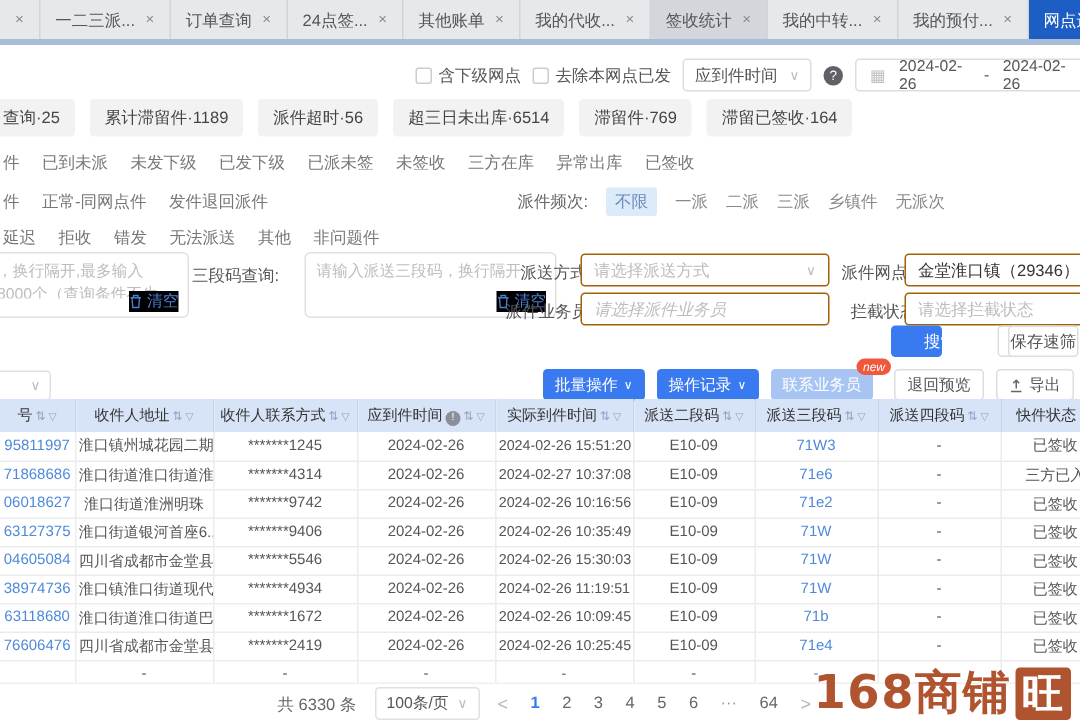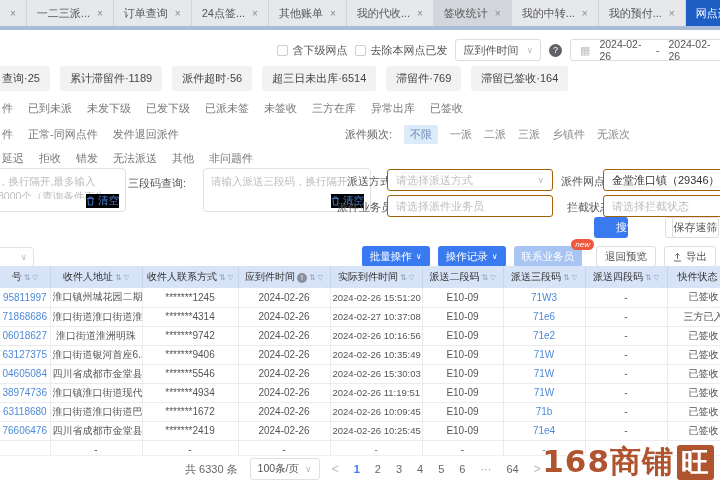--- a/index.html
+++ b/index.html
@@ -249,21 +249,21 @@
   <span class="flbl" style="left:347px; top:174px;">派送方式:</span>
   <span class="fctrl" style="left:387px; top:169px; width:166px;">
     <span>请选择派送方式</span>
     <span class="chev">∨</span>
   </span>
   <span class="flbl" style="left:561px; top:174px;">派件网点:</span>
   <span class="fctrl value" style="left:603px; top:169px; width:122px;">
     <span>金堂淮口镇（29346）</span>
   </span>
   <span class="flbl" style="left:337px; top:200px;">派件业务员:</span>
-  <span class="fctrl" style="left:387px; top:195px; width:166px;">
+  <span class="fctrl" style="left:387px; top:195px; width:166px;font-style:italic;">
     <span>请选择派件业务员</span>
   </span>
   <span class="flbl" style="left:567px; top:200px;">拦截状态:</span>
   <span class="fctrl" style="left:603px; top:195px; width:122px;">
     <span>请选择拦截状态</span>
   </span>
 
   <span class="btn primary" style="left:594px; top:217px; width:34px;">搜索</span>
   <span class="btn plain" style="left:665px; top:217px; width:40px;">重置</span>
   <span class="btn plain" style="left:672px; top:217px; width:47px;">保存速筛</span>

